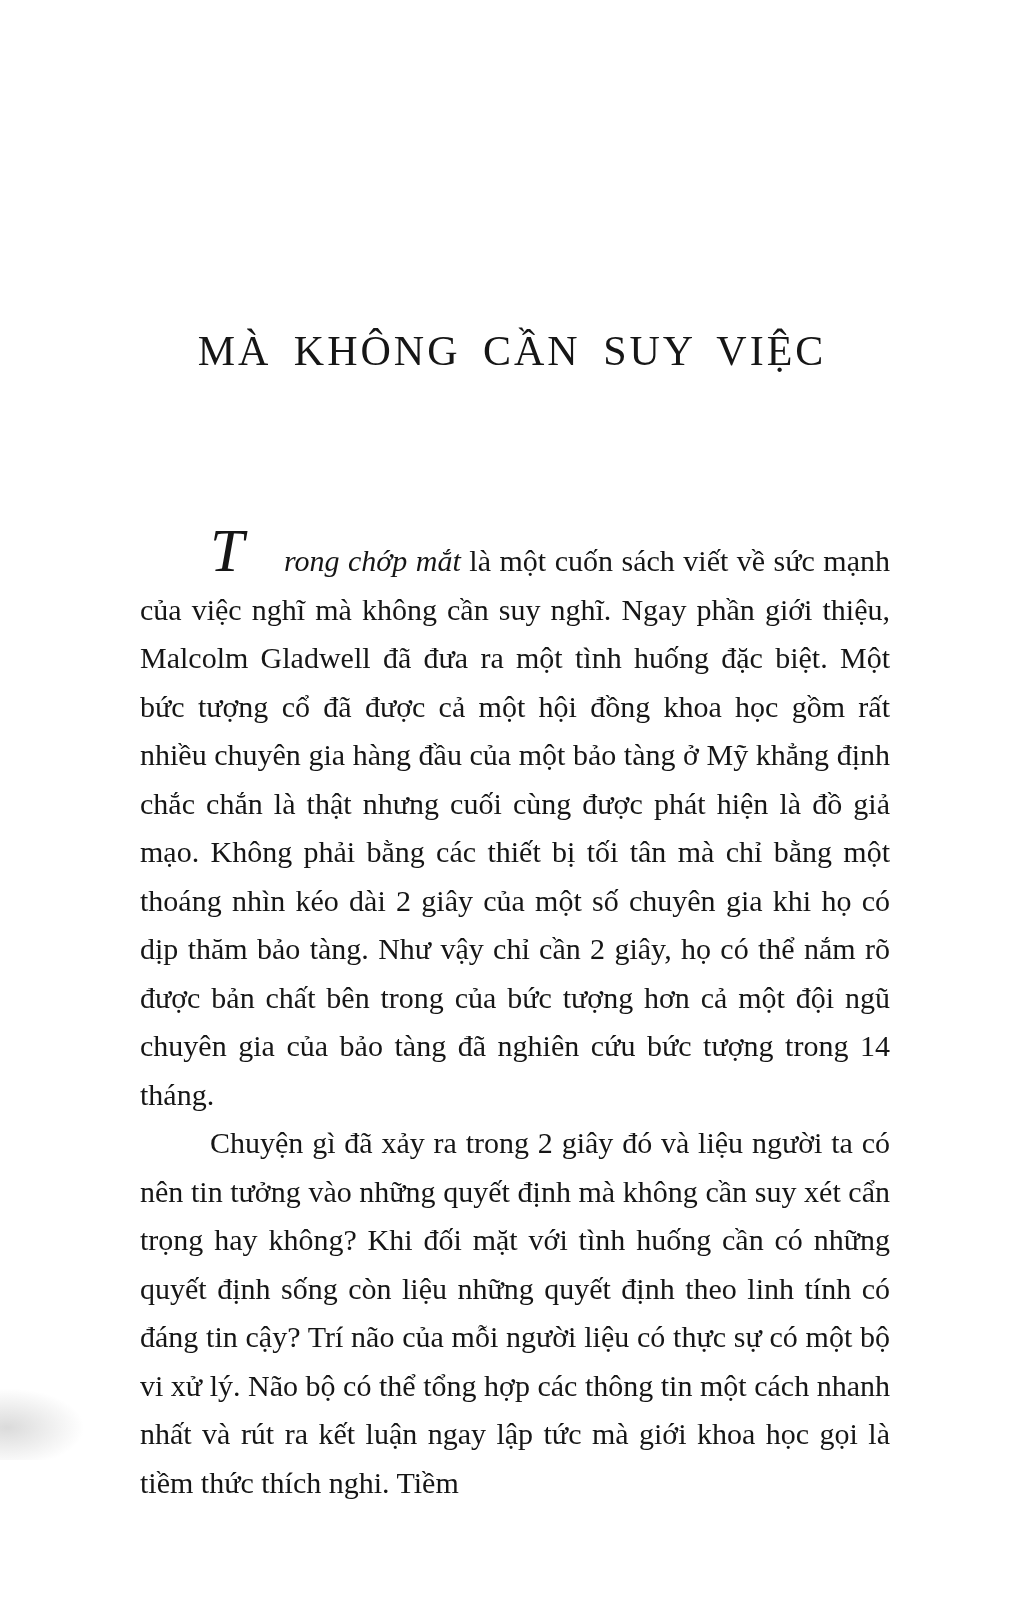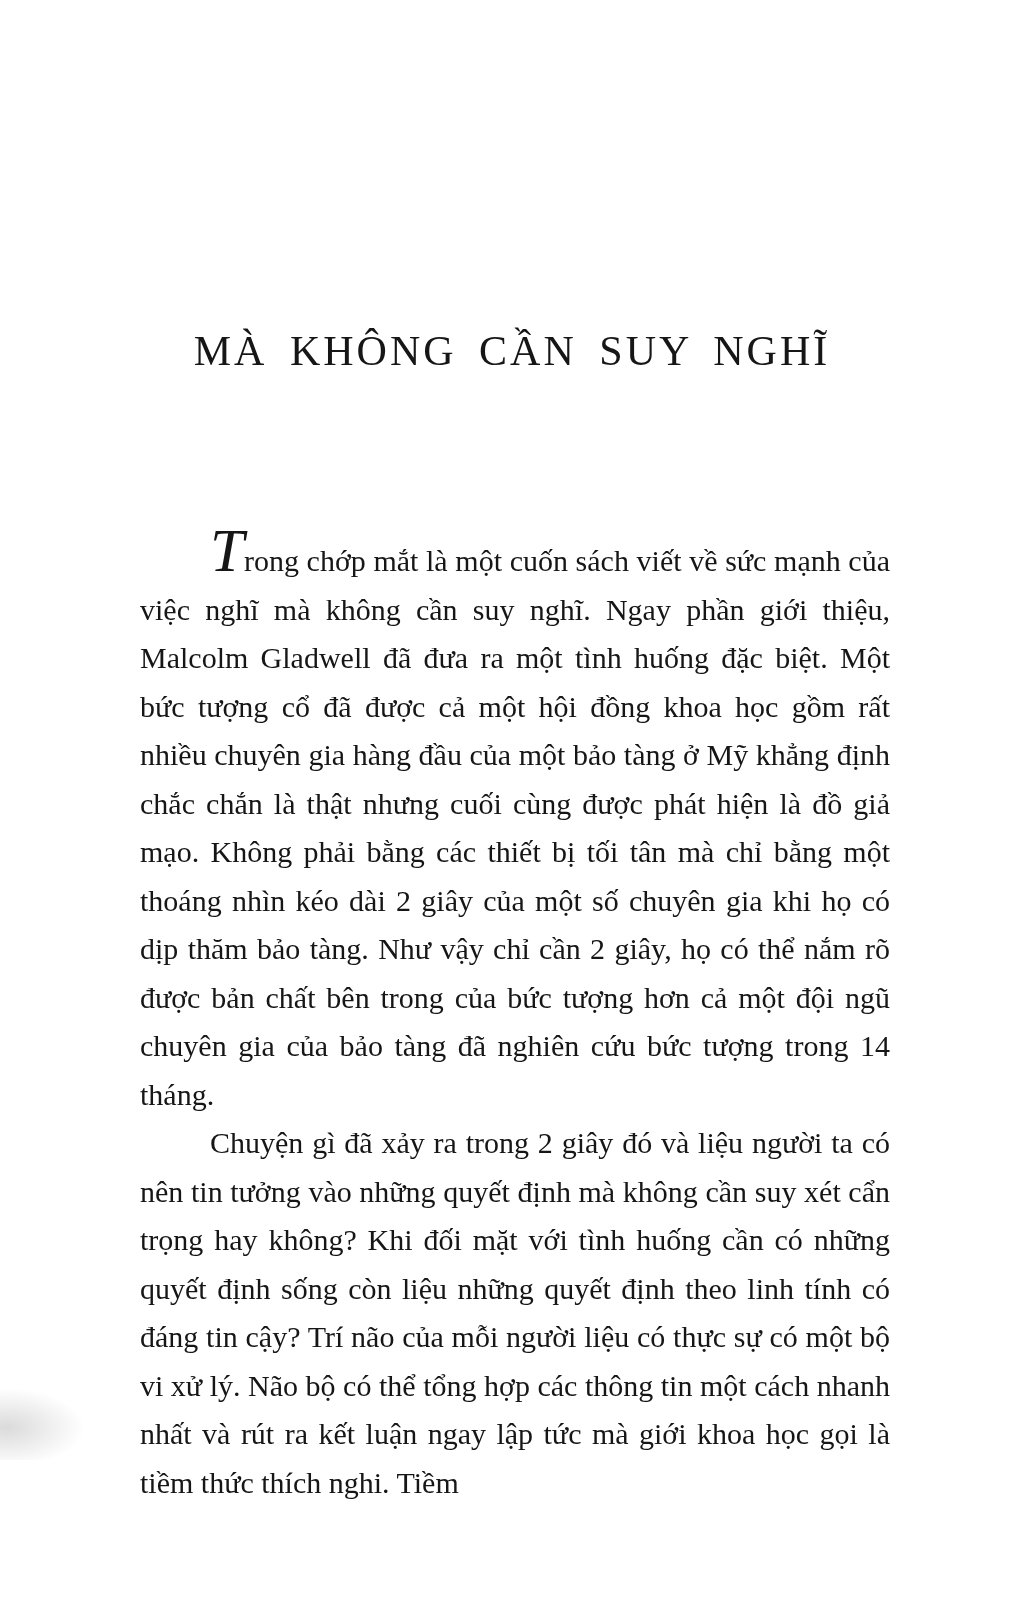--- a/index.html
+++ b/index.html
@@ -41,38 +41,40 @@
     margin: 0;
     padding: 0;
     text-indent: 70px;
   }
   .para-initial {
     font-size: 61px;
     line-height: 48.5px;
     font-style: italic;
   }
   .lead-italic {
+    font-style: italic;
+    margin-left: 40px;
   }
   .scan-smudge {
     position: absolute;
     left: -35px;
     top: 1388px;
     width: 120px;
     height: 72px;
     background: radial-gradient(ellipse at 35% 55%, rgba(150,150,150,0.35) 0%, rgba(255,255,255,0) 70%);
     pointer-events: none;
   }
 </style>
 </head>
 <body>
 
 <div class="page">
 
   <div class="chapter-title">
-    <div class="title-line"><span>MÀ KHÔNG CẦN SUY NGHĨ</span></div>
+    <div class="title-line"><span>MÀ KHÔNG CẦN SUY VIỆC</span></div>
   </div>
 
   <div class="body-text">
     <p><span class="para-initial">T</span><span class="lead-italic">rong chớp mắt</span><span> là một cuốn sách viết về sức mạnh của việc nghĩ mà không cần suy nghĩ. Ngay phần giới thiệu, Malcolm Gladwell đã đưa ra một tình huống đặc biệt. Một bức tượng cổ đã được cả một hội đồng khoa học gồm rất nhiều chuyên gia hàng đầu của một bảo tàng ở Mỹ khẳng định chắc chắn là thật nhưng cuối cùng được phát hiện là đồ giả mạo. Không phải bằng các thiết bị tối tân mà chỉ bằng một thoáng nhìn kéo dài 2 giây của một số chuyên gia khi họ có dịp thăm bảo tàng. Như vậy chỉ cần 2 giây, họ có thể nắm rõ được bản chất bên trong của bức tượng hơn cả một đội ngũ chuyên gia của bảo tàng đã nghiên cứu bức tượng trong 14 tháng.</span></p>
     <p><span>Chuyện gì đã xảy ra trong 2 giây đó và liệu người ta có nên tin tưởng vào những quyết định mà không cần suy xét cẩn trọng hay không? Khi đối mặt với tình huống cần có những quyết định sống còn liệu những quyết định theo linh tính có đáng tin cậy? Trí não của mỗi người liệu có thực sự có một bộ vi xử lý. Não bộ có thể tổng hợp các thông tin một cách nhanh nhất và rút ra kết luận ngay lập tức mà giới khoa học gọi là tiềm thức thích nghi. Tiềm</span></p>
   </div>
 
   <div class="scan-smudge"></div>
 
 </div>

